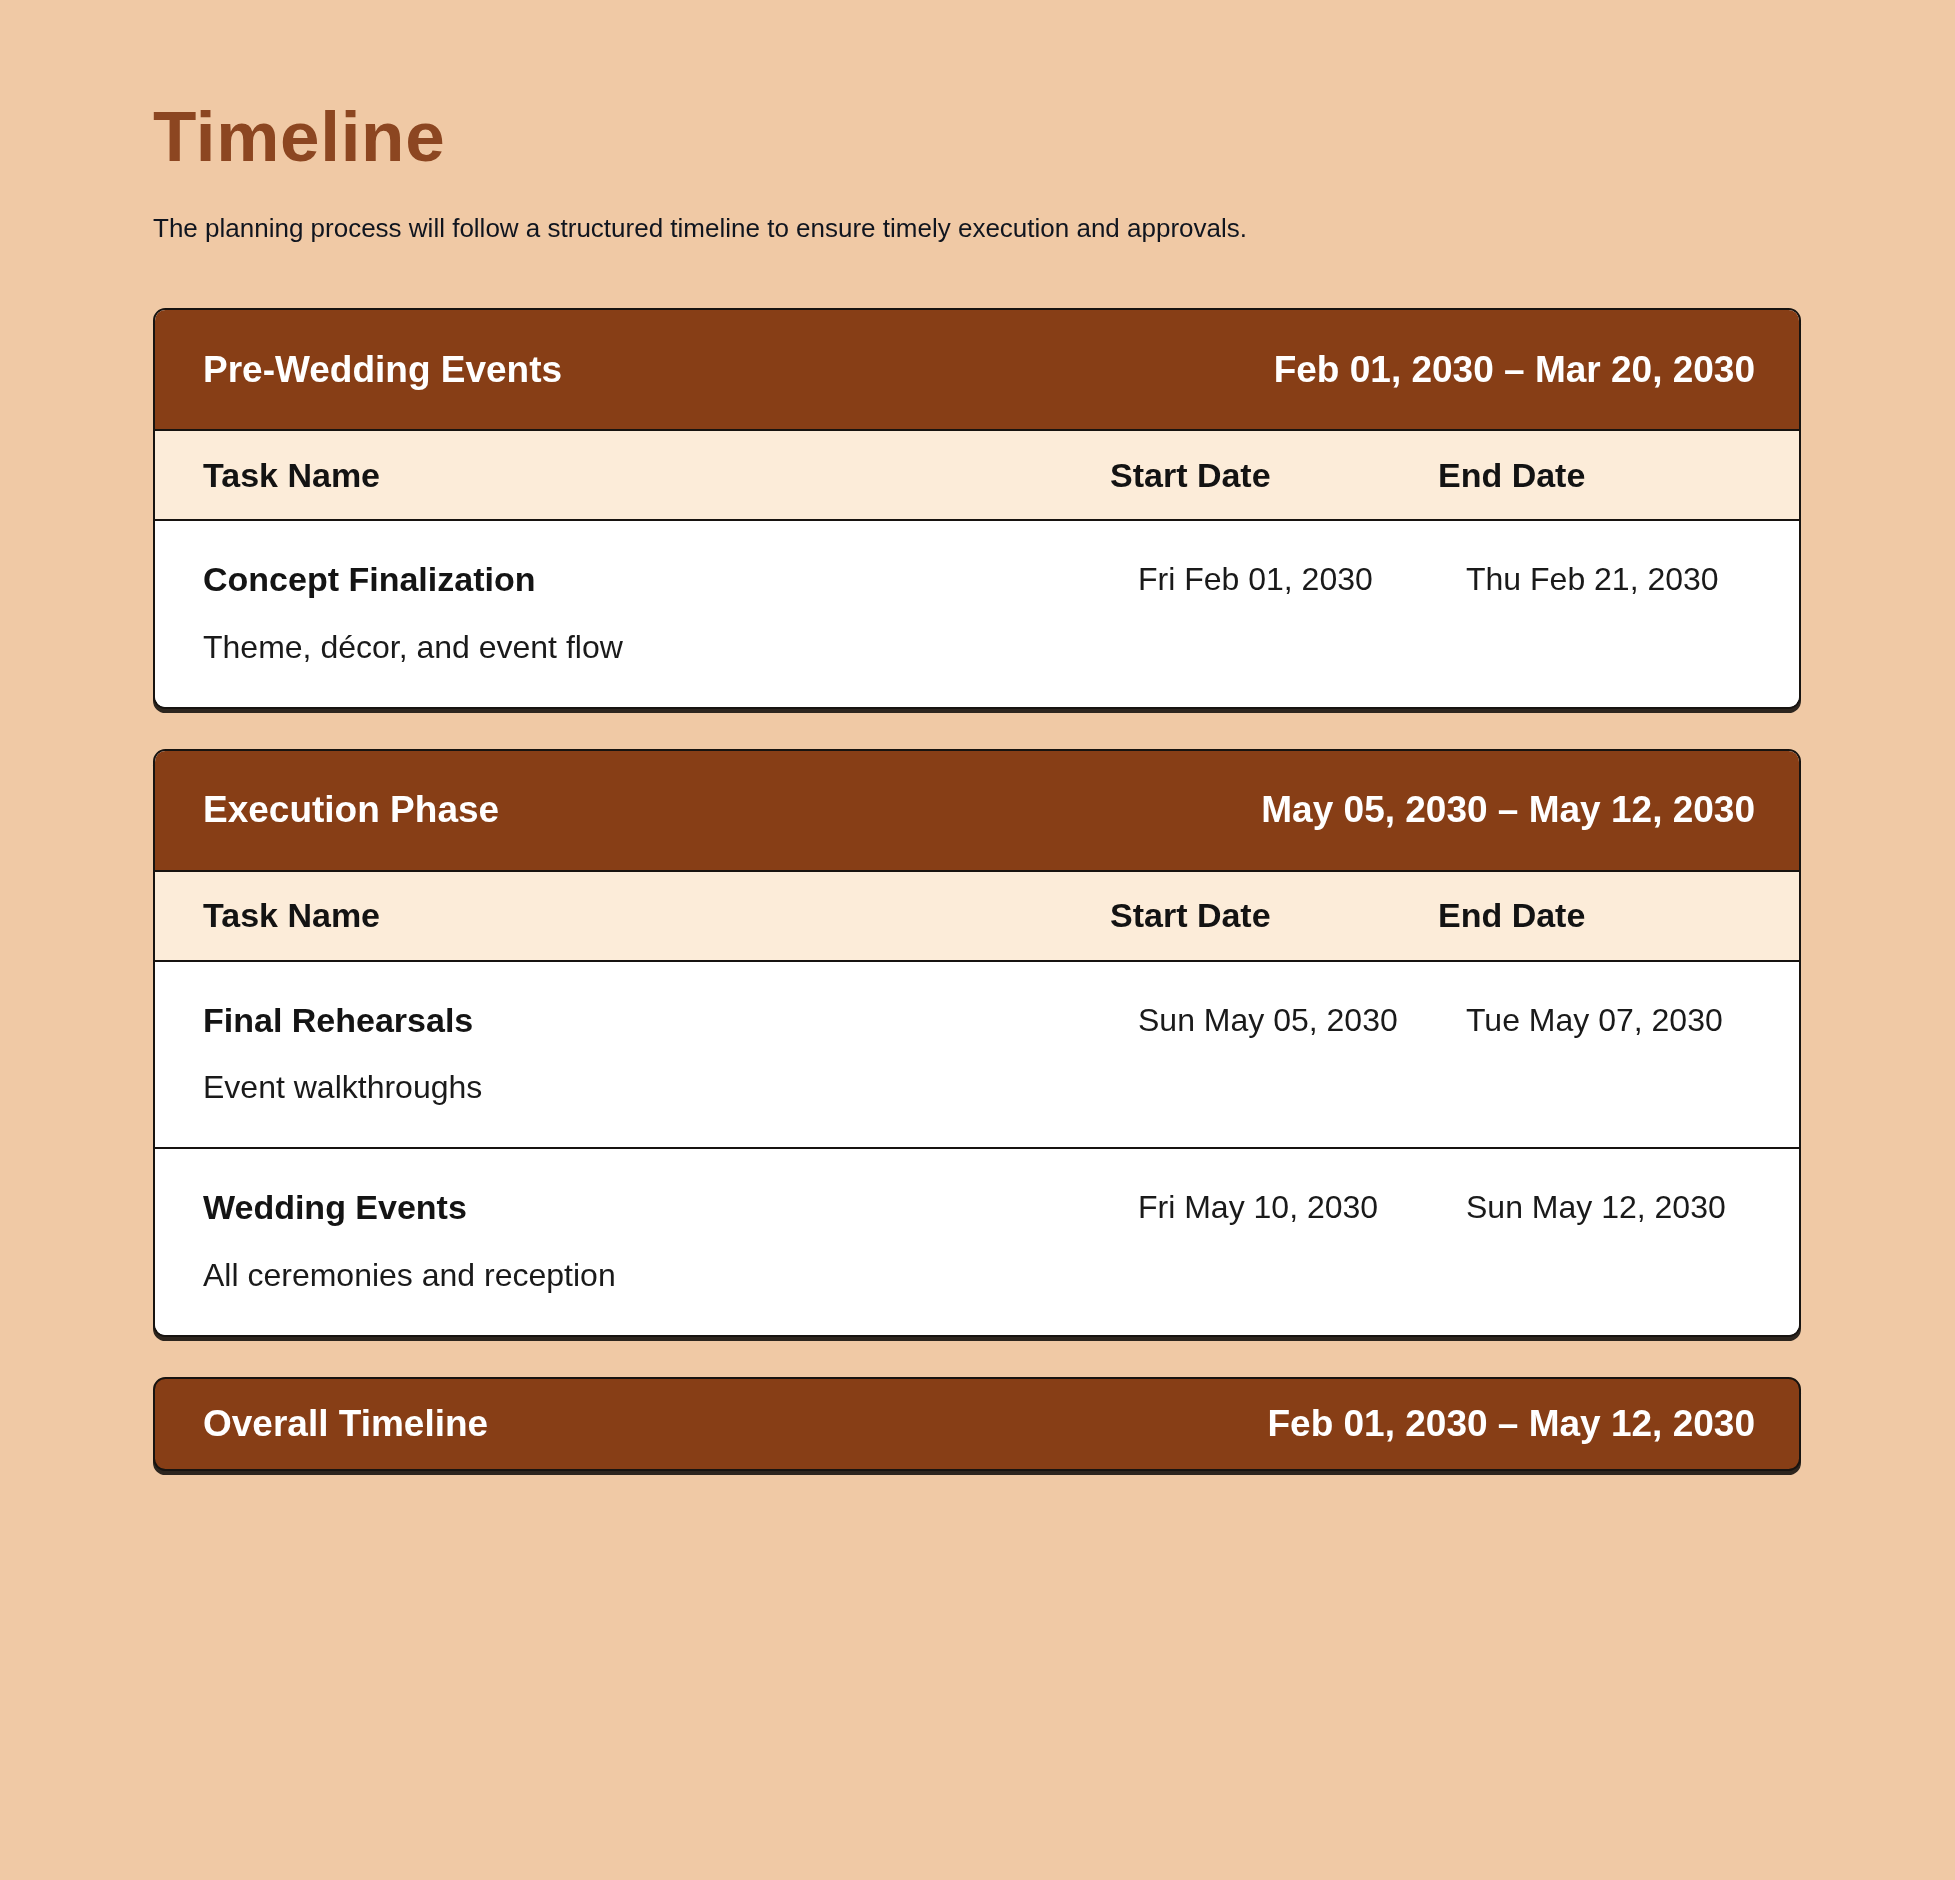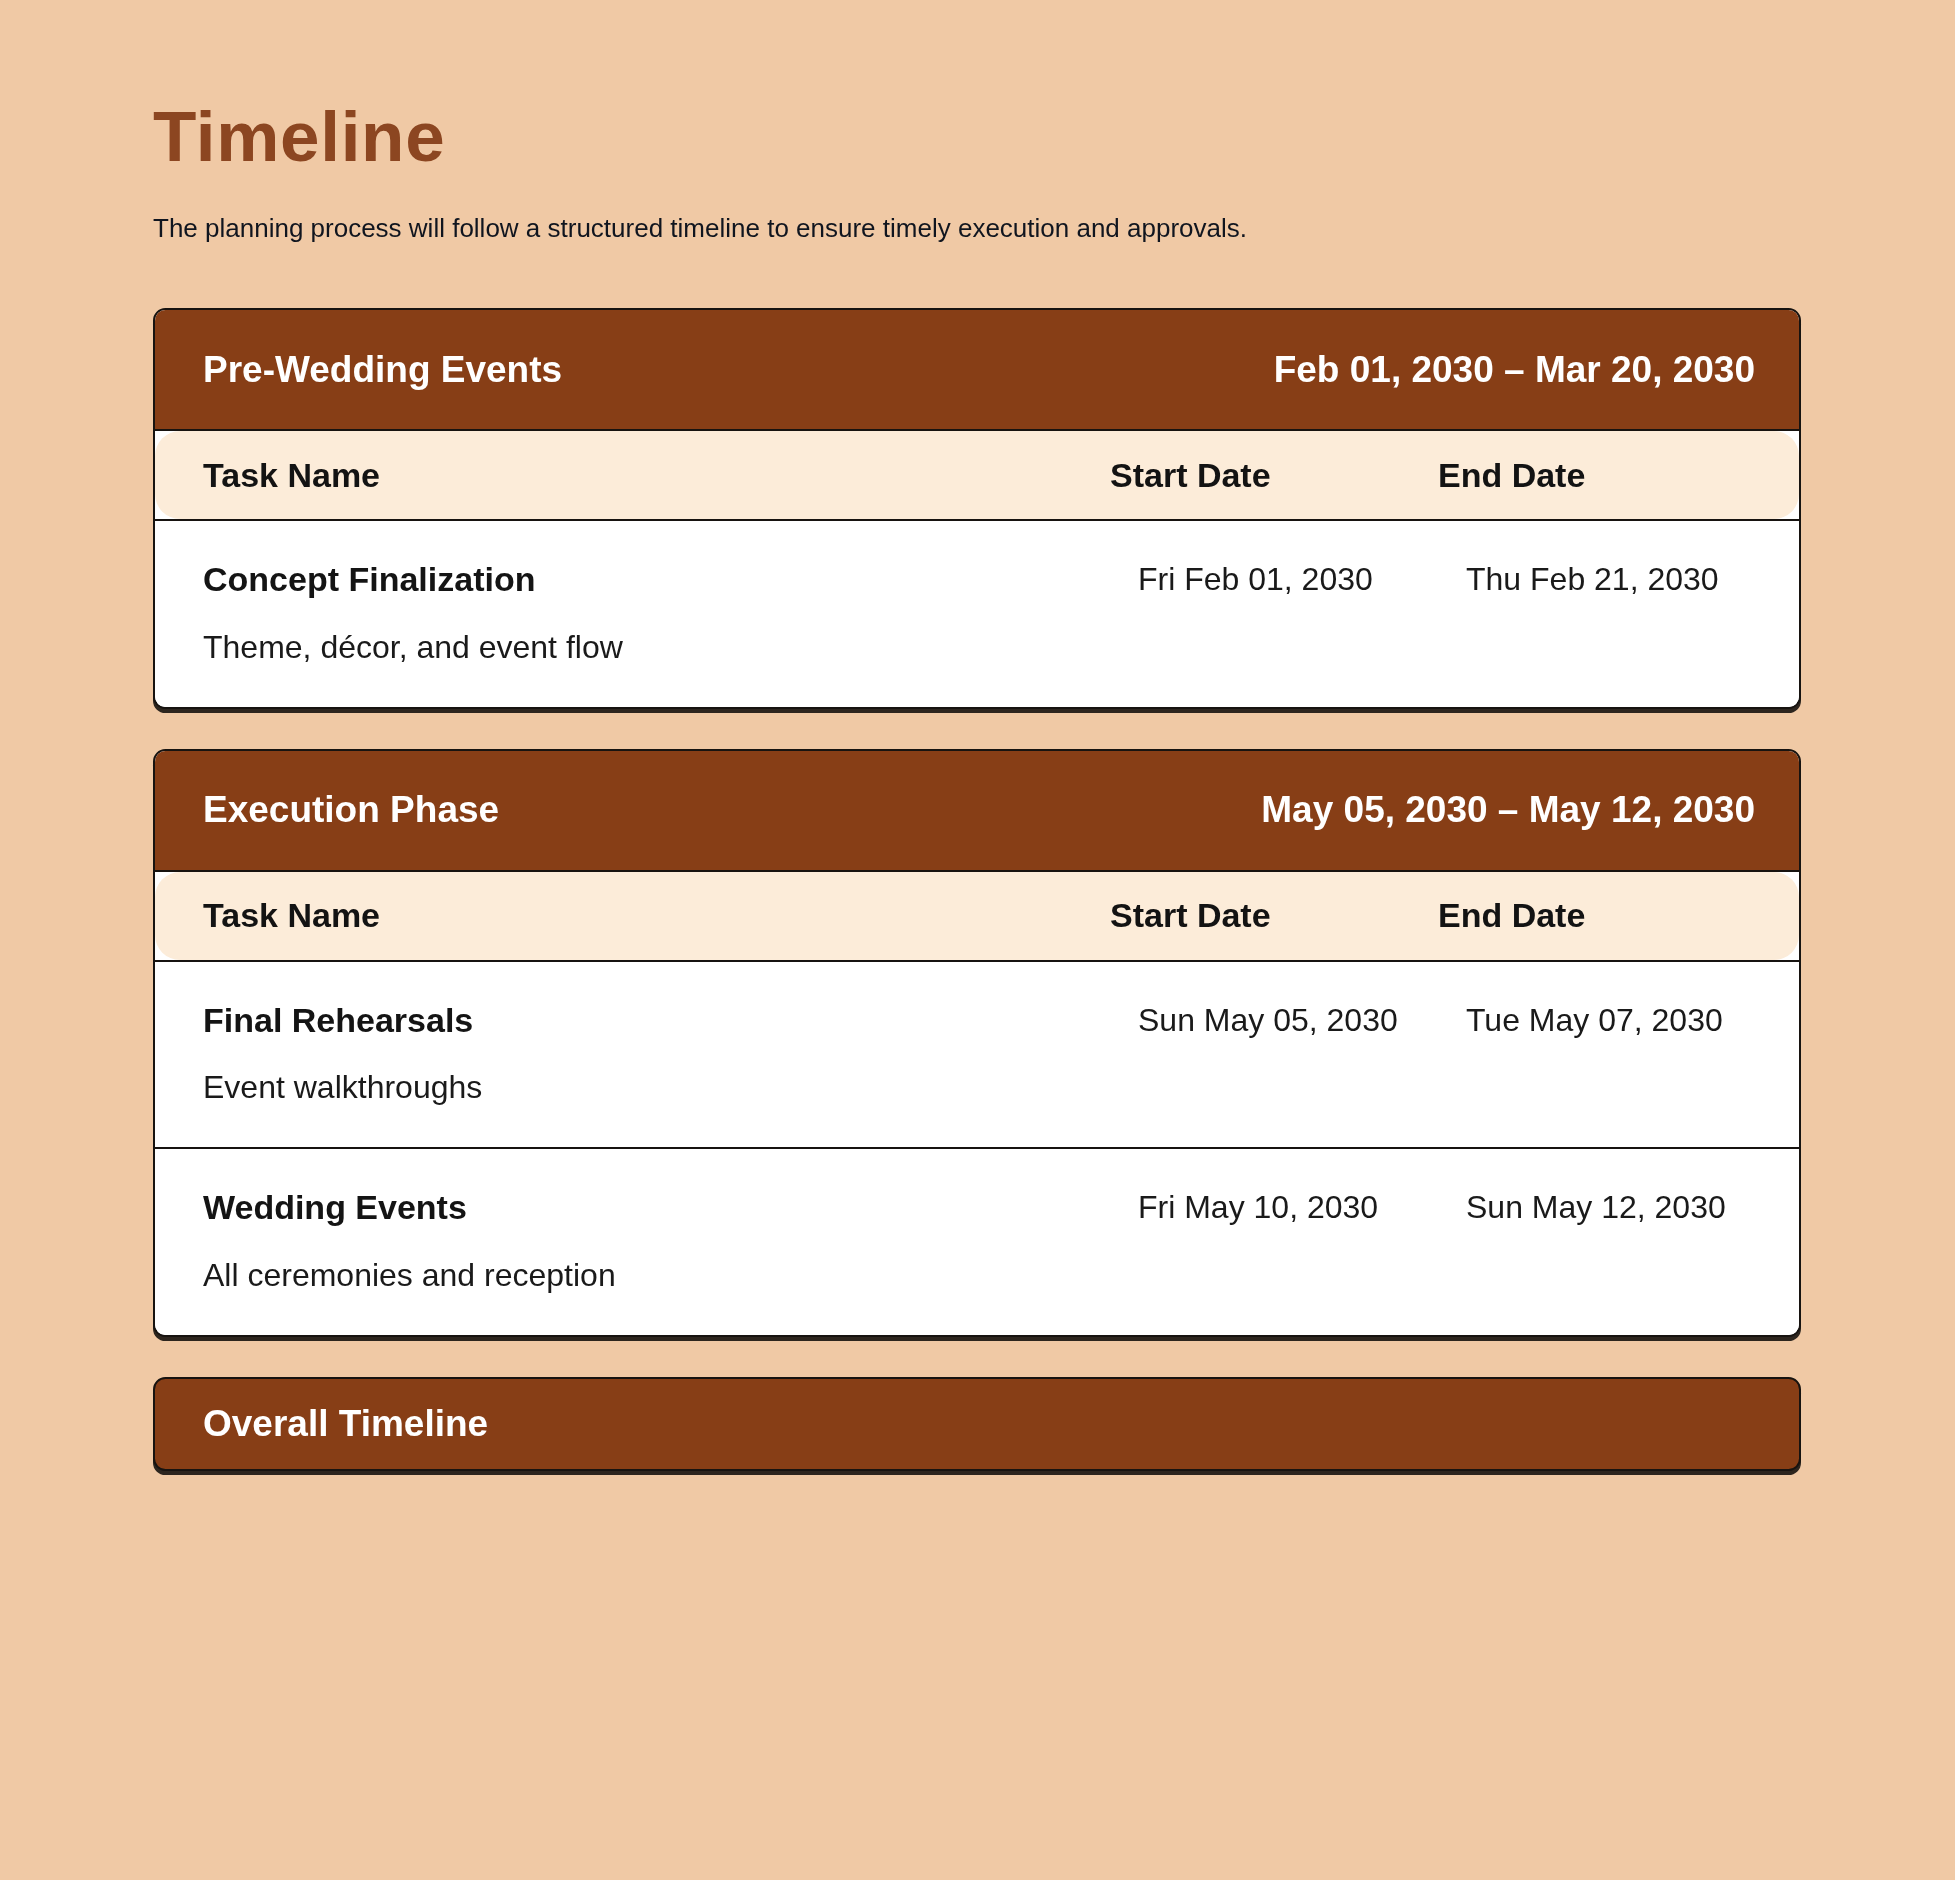--- a/index.html
+++ b/index.html
@@ -56,21 +56,20 @@
     align-items: start;
   }
 
   .col-header {
     background: #fcecd9;
     height: 88px;
     align-items: center;
     font-size: 34px;
     font-weight: bold;
     color: #131313;
-    border-radius: 25px;
   }
 
   .task-row {
     background: #ffffff;
     border-top: 2.7px solid #171310;
     padding-top: 38px;
     padding-bottom: 41px;
   }
   .task-name {
     font-size: 34px;
@@ -153,16 +152,17 @@
     <div class="grid-row task-row">
       <span class="task-name">Wedding Events</span>
       <span class="date-cell">Fri May 10, 2030</span>
       <span class="date-cell">Sun May 12, 2030</span>
       <span class="task-desc">All ceremonies and reception</span>
     </div>
   </div>
 
   <div class="overall-bar">
     <span>Overall Timeline</span>
+    <span>Feb 01, 2030 – May 12, 2030</span>
   </div>
 
 </div>
 
 
 </body></html>

